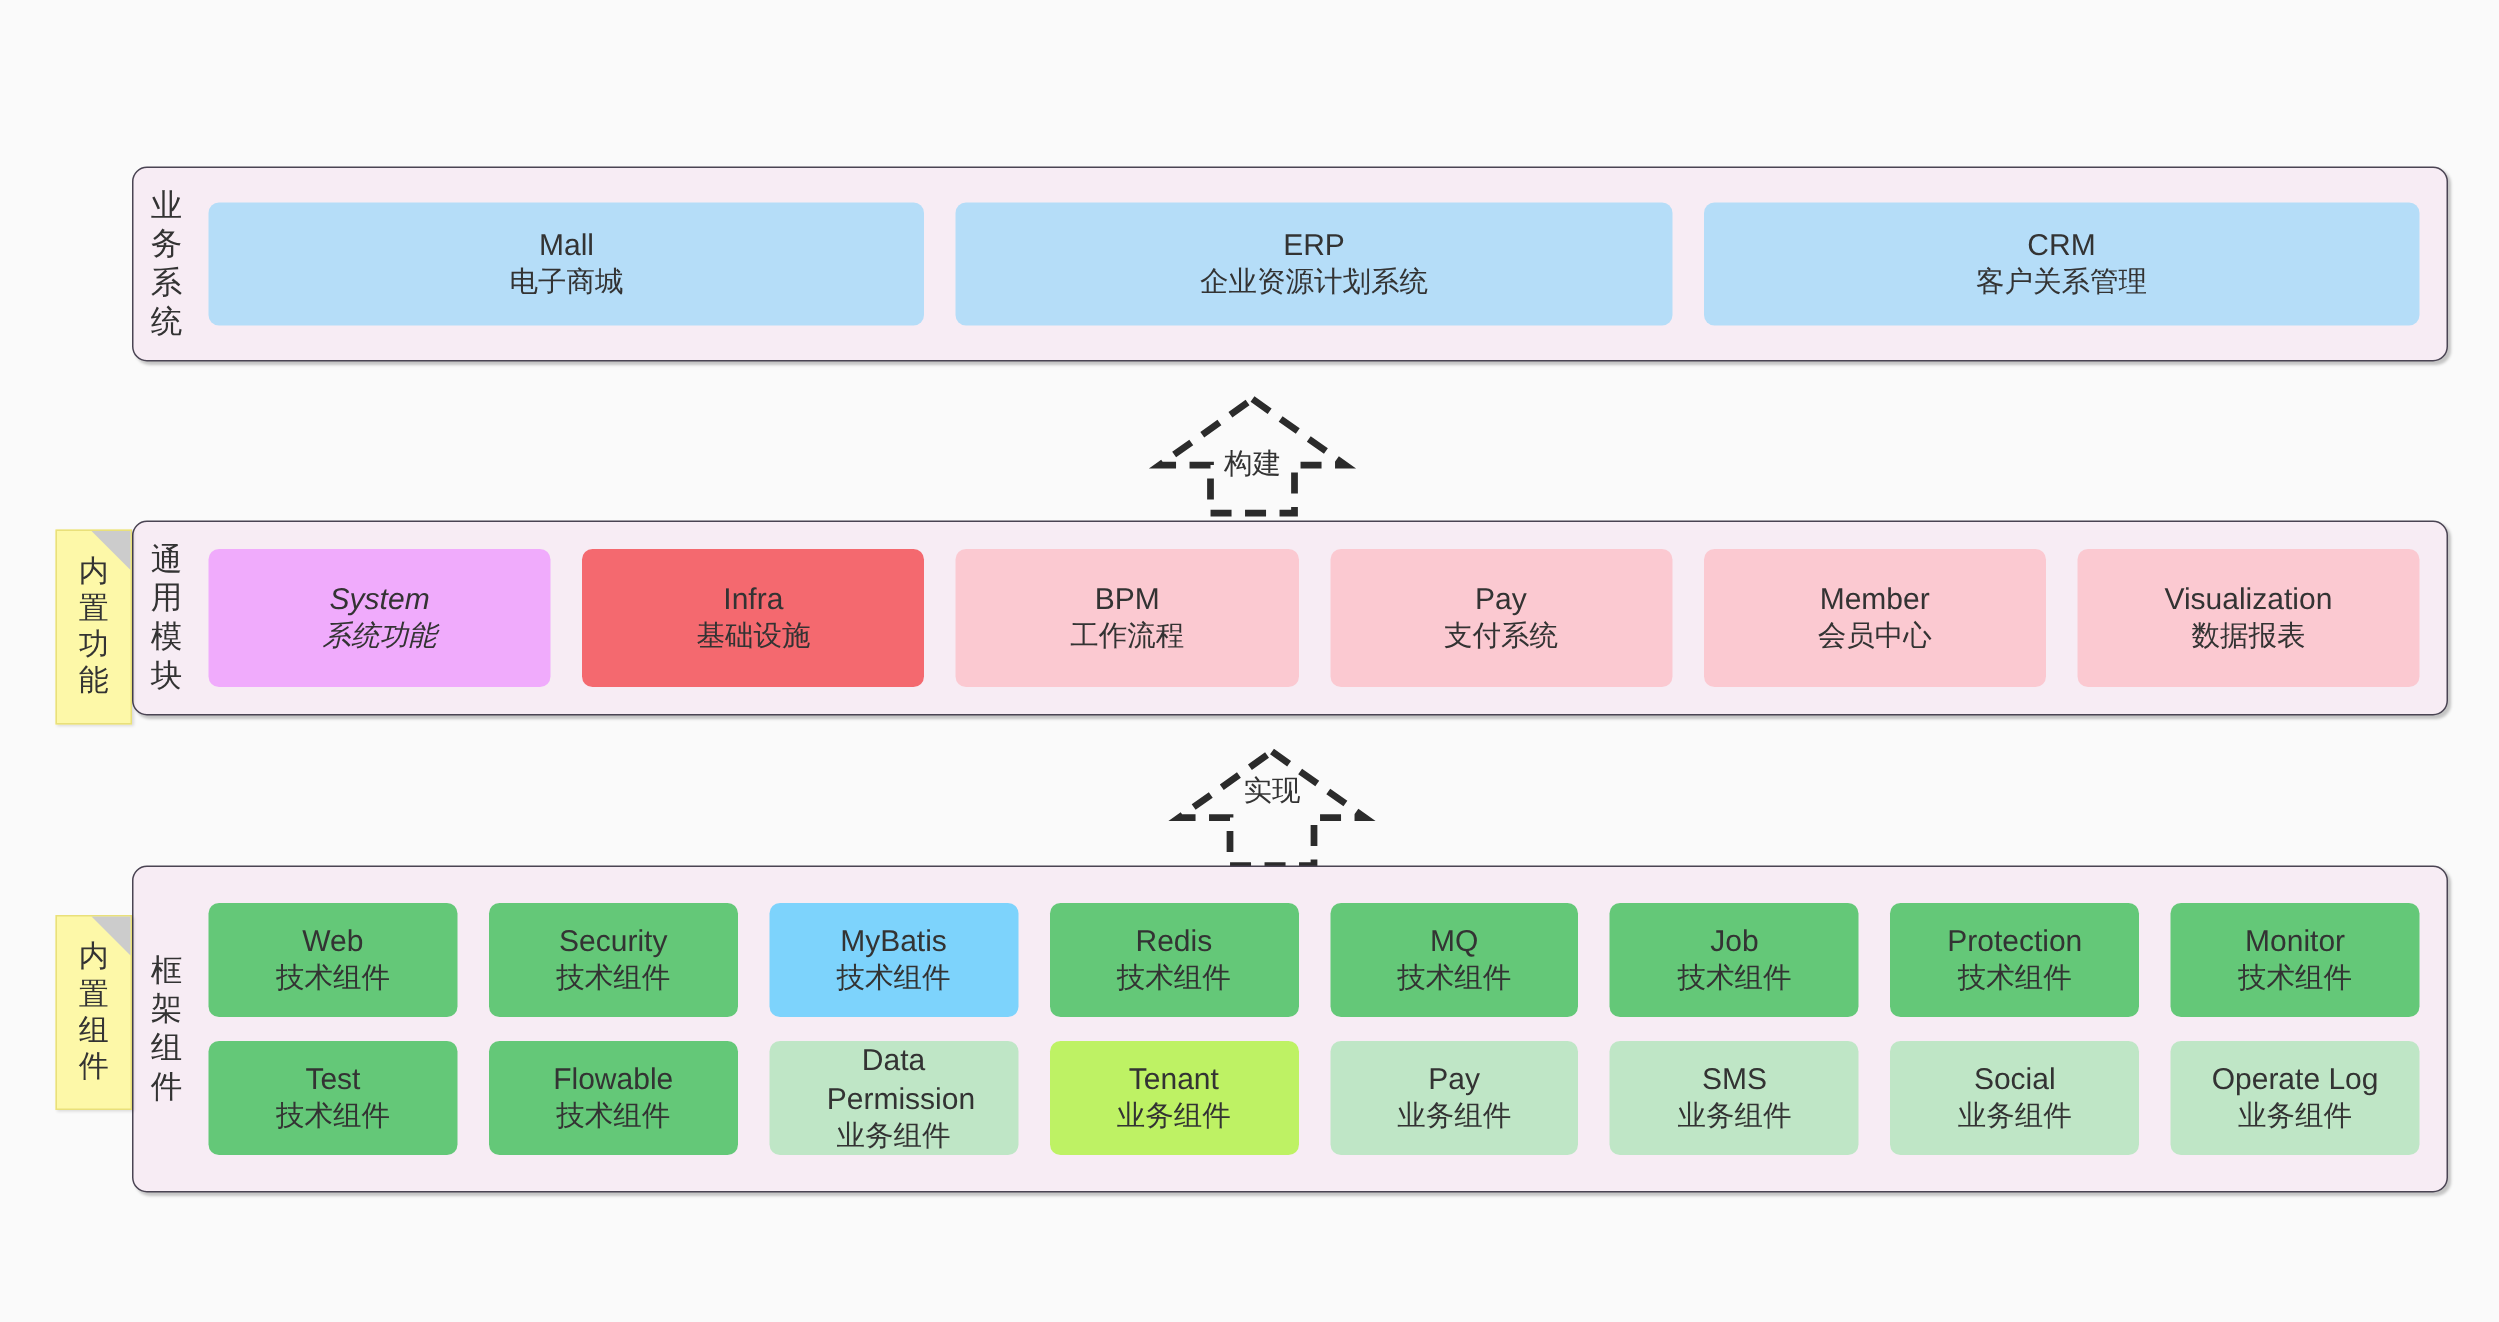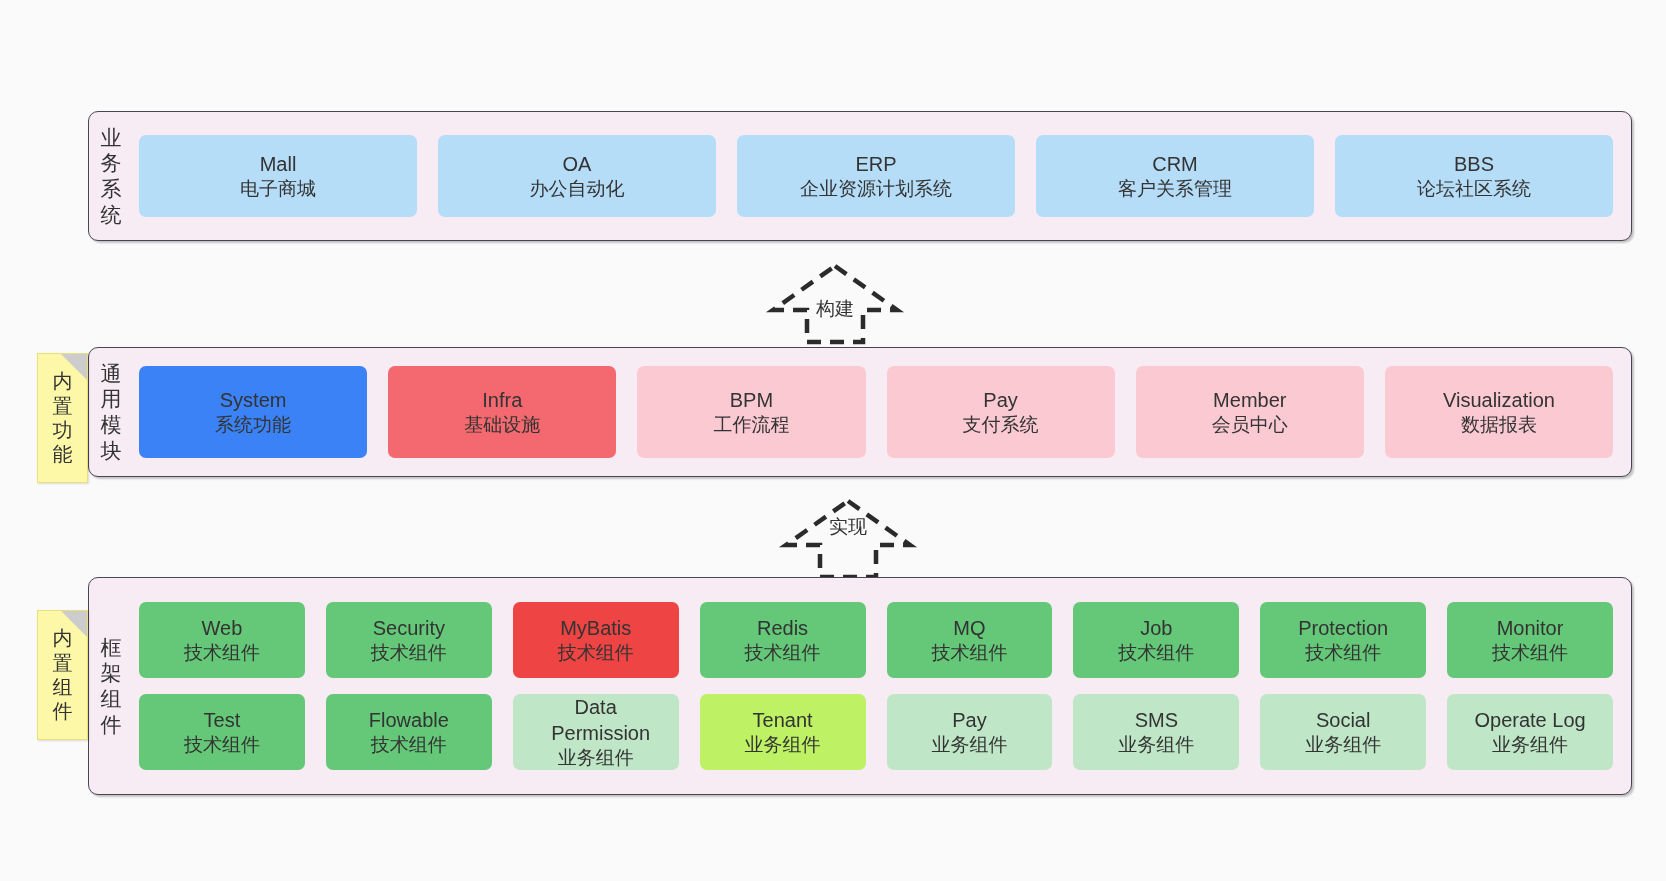--- a/index.html
+++ b/index.html
@@ -158,34 +158,26 @@
       <span>统</span>
     </div>
     <div class="layer-body">
       <div class="row-wrap">
         <div class="row">
           <div class="node c-blue h-biz" style="background: rgb(181, 221, 248);">
             <div class="n-title">Mall</div>
             <div class="n-sub">电子商城</div>
           </div>
           <div class="node c-blue h-biz" style="background: rgb(181, 221, 248);">
-            <div class="n-title">OA</div>
-            <div class="n-sub">办公自动化</div>
-          </div>
-          <div class="node c-blue h-biz" style="background: rgb(181, 221, 248);">
             <div class="n-title">ERP</div>
             <div class="n-sub">企业资源计划系统</div>
           </div>
           <div class="node c-blue h-biz" style="background: rgb(181, 221, 248);">
             <div class="n-title">CRM</div>
             <div class="n-sub">客户关系管理</div>
-          </div>
-          <div class="node c-blue h-biz" style="background: rgb(181, 221, 248);">
-            <div class="n-title">BBS</div>
-            <div class="n-sub">论坛社区系统</div>
           </div>
         </div>
       </div>
     </div>
   </div>
 
   <div class="connector" style="left:760px; top:262px; width:150px; height:82px;">
     <svg width="150" height="82" viewBox="0 0 150 82" aria-hidden="true">
       <path d="M 75 4 L 137 48 L 103 48 L 103 80 L 47 80 L 47 48 L 13 48 Z" fill="none" stroke="#2b2b2b" stroke-width="4.5" stroke-dasharray="14,9" stroke-linejoin="miter" stroke-linecap="butt"></path>
     </svg>
@@ -195,21 +187,21 @@
   <div class="layer" style="left: 88px; top: 347px; width: 1544px; height: 130px; background: rgb(247, 236, 244); border-color: rgb(74, 68, 83);">
     <div class="layer-label">
       <span>通</span>
       <span>用</span>
       <span>模</span>
       <span>块</span>
     </div>
     <div class="layer-body">
       <div class="row-wrap">
         <div class="row">
-          <div class="node c-red h-mod" style="background: #3b82f6;">
+          <div class="node c-red h-mod" style="background: #f0abfc; font-style: italic;">
             <div class="n-title">System</div>
             <div class="n-sub">系统功能</div>
           </div>
           <div class="node c-red h-mod" style="background: rgb(244, 105, 111);">
             <div class="n-title">Infra</div>
             <div class="n-sub">基础设施</div>
           </div>
           <div class="node c-pink h-mod" style="background: rgb(251, 201, 209);">
             <div class="n-title">BPM</div>
             <div class="n-sub">工作流程</div>
@@ -258,21 +250,21 @@
 
         <div class="row">
           <div class="node c-green h-comp" style="background: rgb(100, 200, 120);">
             <div class="n-title">Web</div>
             <div class="n-sub">技术组件</div>
           </div>
           <div class="node c-green h-comp" style="background: rgb(100, 200, 120);">
             <div class="n-title">Security</div>
             <div class="n-sub">技术组件</div>
           </div>
-          <div class="node c-green h-comp" style="background: #ef4444;">
+          <div class="node c-green h-comp" style="background: #7dd3fc;">
             <div class="n-title">MyBatis</div>
             <div class="n-sub">技术组件</div>
           </div>
           <div class="node c-green h-comp" style="background: rgb(100, 200, 120);">
             <div class="n-title">Redis</div>
             <div class="n-sub">技术组件</div>
           </div>
           <div class="node c-green h-comp" style="background: rgb(100, 200, 120);">
             <div class="n-title">MQ</div>
             <div class="n-sub">技术组件</div>

